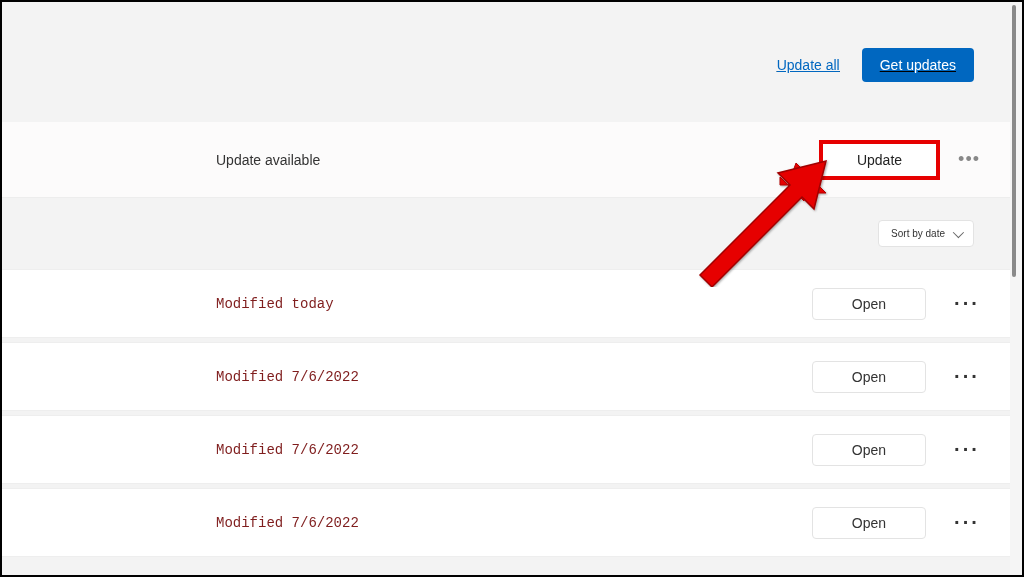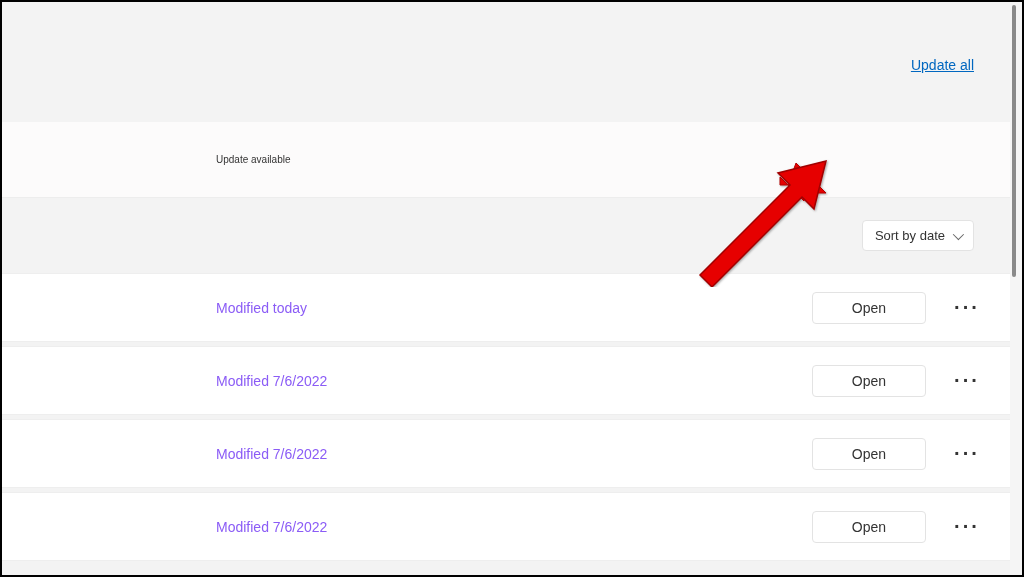--- a/index.html
+++ b/index.html
@@ -45,21 +45,21 @@
     .update-row {
       background: #fcfbfb;
       border-bottom: 1px solid #ededed;
       display: flex;
       align-items: center;
       justify-content: space-between;
       padding: 0 24px 0 214px;
       height: 76px;
     }
     .update-row .status {
-      font-size: 10px;
+      font-size: 14px;
       color: #333;
     }
     .update-row .actions {
       display: flex;
       align-items: center;
       gap: 12px;
     }
     .btn-update-highlight {
       border: 4px solid #e60000;
       background: #fff;
@@ -86,21 +86,21 @@
     .sort-bar {
       display: flex;
       justify-content: flex-end;
       padding: 22px 36px 22px 36px;
     }
     .sort-button {
       background: #fff;
       border: 1px solid #e3e3e3;
       border-radius: 4px;
       padding: 7px 12px;
-      font-size: 13px;
+      font-size: 10px;
       color: #333;
       display: flex;
       align-items: center;
       gap: 8px;
       cursor: pointer;
     }
     .chevron-down {
       display: inline-block;
       width: 8px;
       height: 8px;
@@ -114,21 +114,22 @@
       border-bottom: 1px solid #eee;
       display: flex;
       align-items: center;
       justify-content: space-between;
       padding: 0 24px 0 214px;
       height: 69px;
       margin-bottom: 4px;
     }
     .item-row .modified {
       font-size: 14px;
-      color: #8b5cf6;
+      color: #7f1d1d;
+      font-family: Liberation Mono, monospace;
     }
     .item-row .actions {
       display: flex;
       align-items: center;
       gap: 22px;
     }
     .btn-open {
       background: #fff;
       border: 1px solid #e3e3e3;
       border-radius: 4px;
@@ -160,24 +161,29 @@
       pointer-events: none;
     }
   </style>
 </head>
 <body>
 
 <div class="content">
 
   <div class="header-actions">
     <a class="link-update-all">Update all</a>
+    <button class="btn-primary">Get updates</button>
   </div>
 
   <div class="update-row">
     <span class="status">Update available</span>
+    <div class="actions">
+      <button class="btn-update-highlight">Update</button>
+      <span class="more-dots">•••</span>
+    </div>
   </div>
 
   <div class="sort-bar">
     <button class="sort-button">
       <span>Sort by date</span>
       <span class="chevron-down"></span>
     </button>
   </div>
 
   <div class="item-row">

